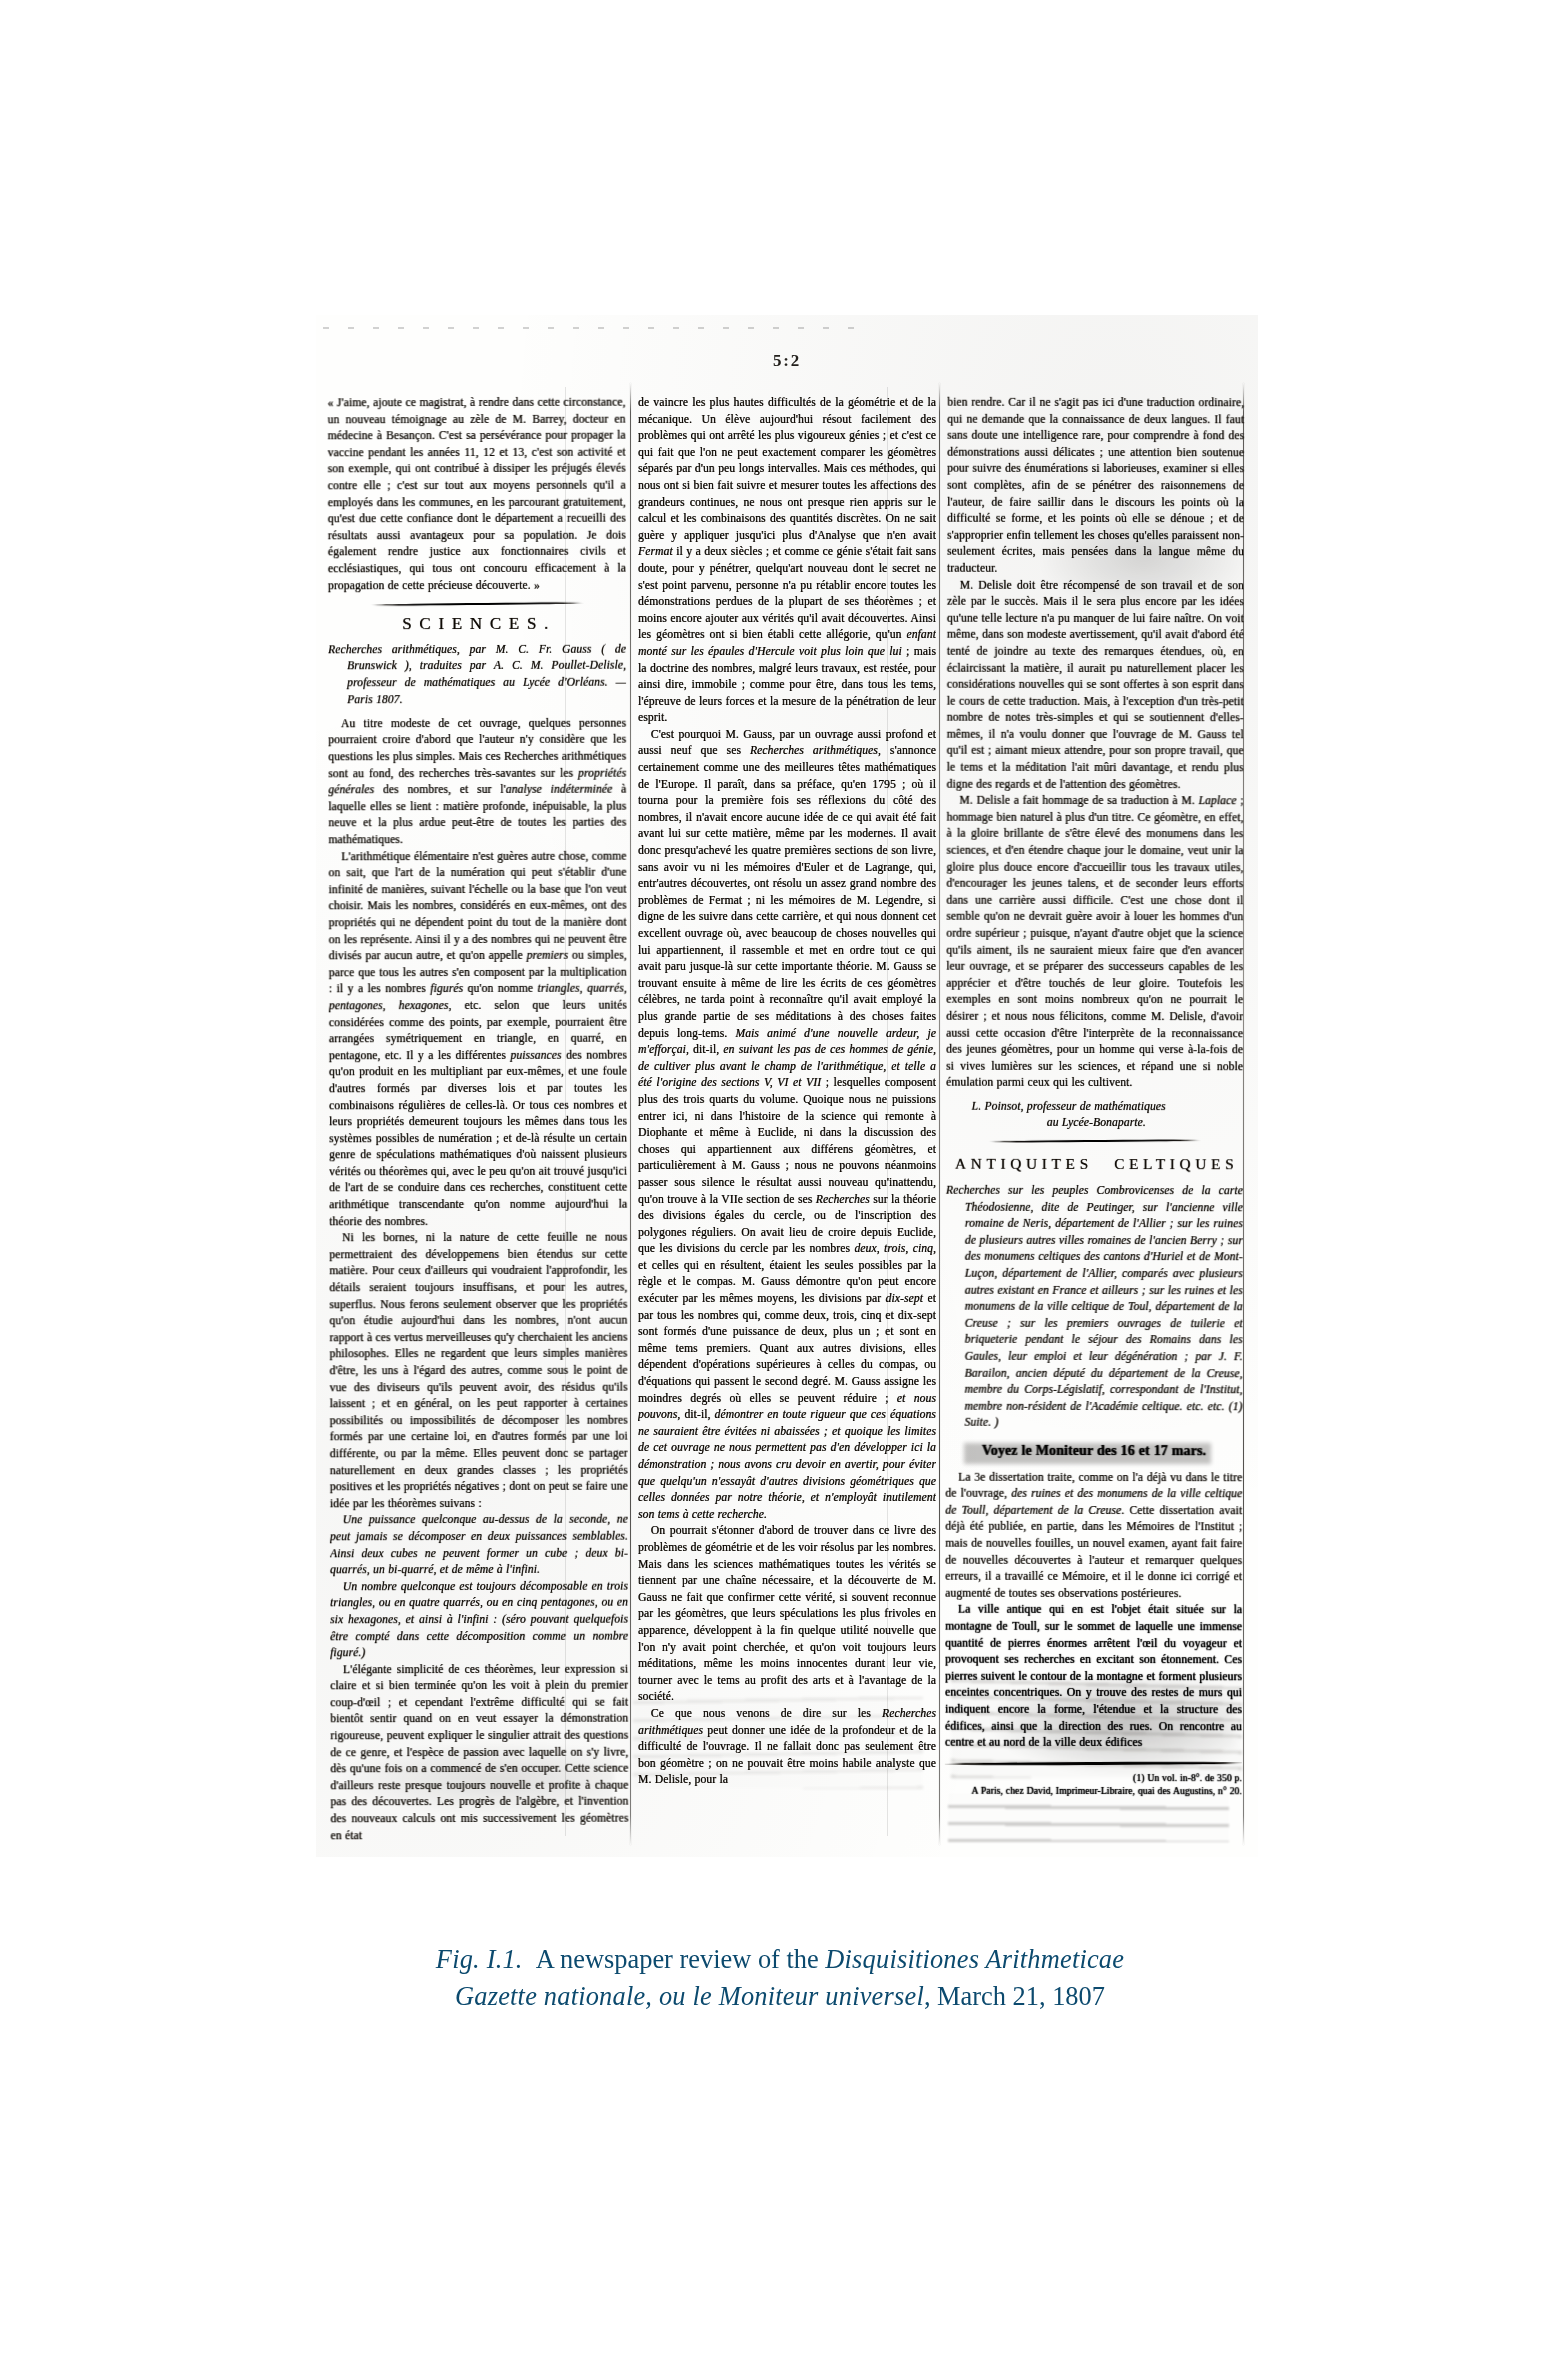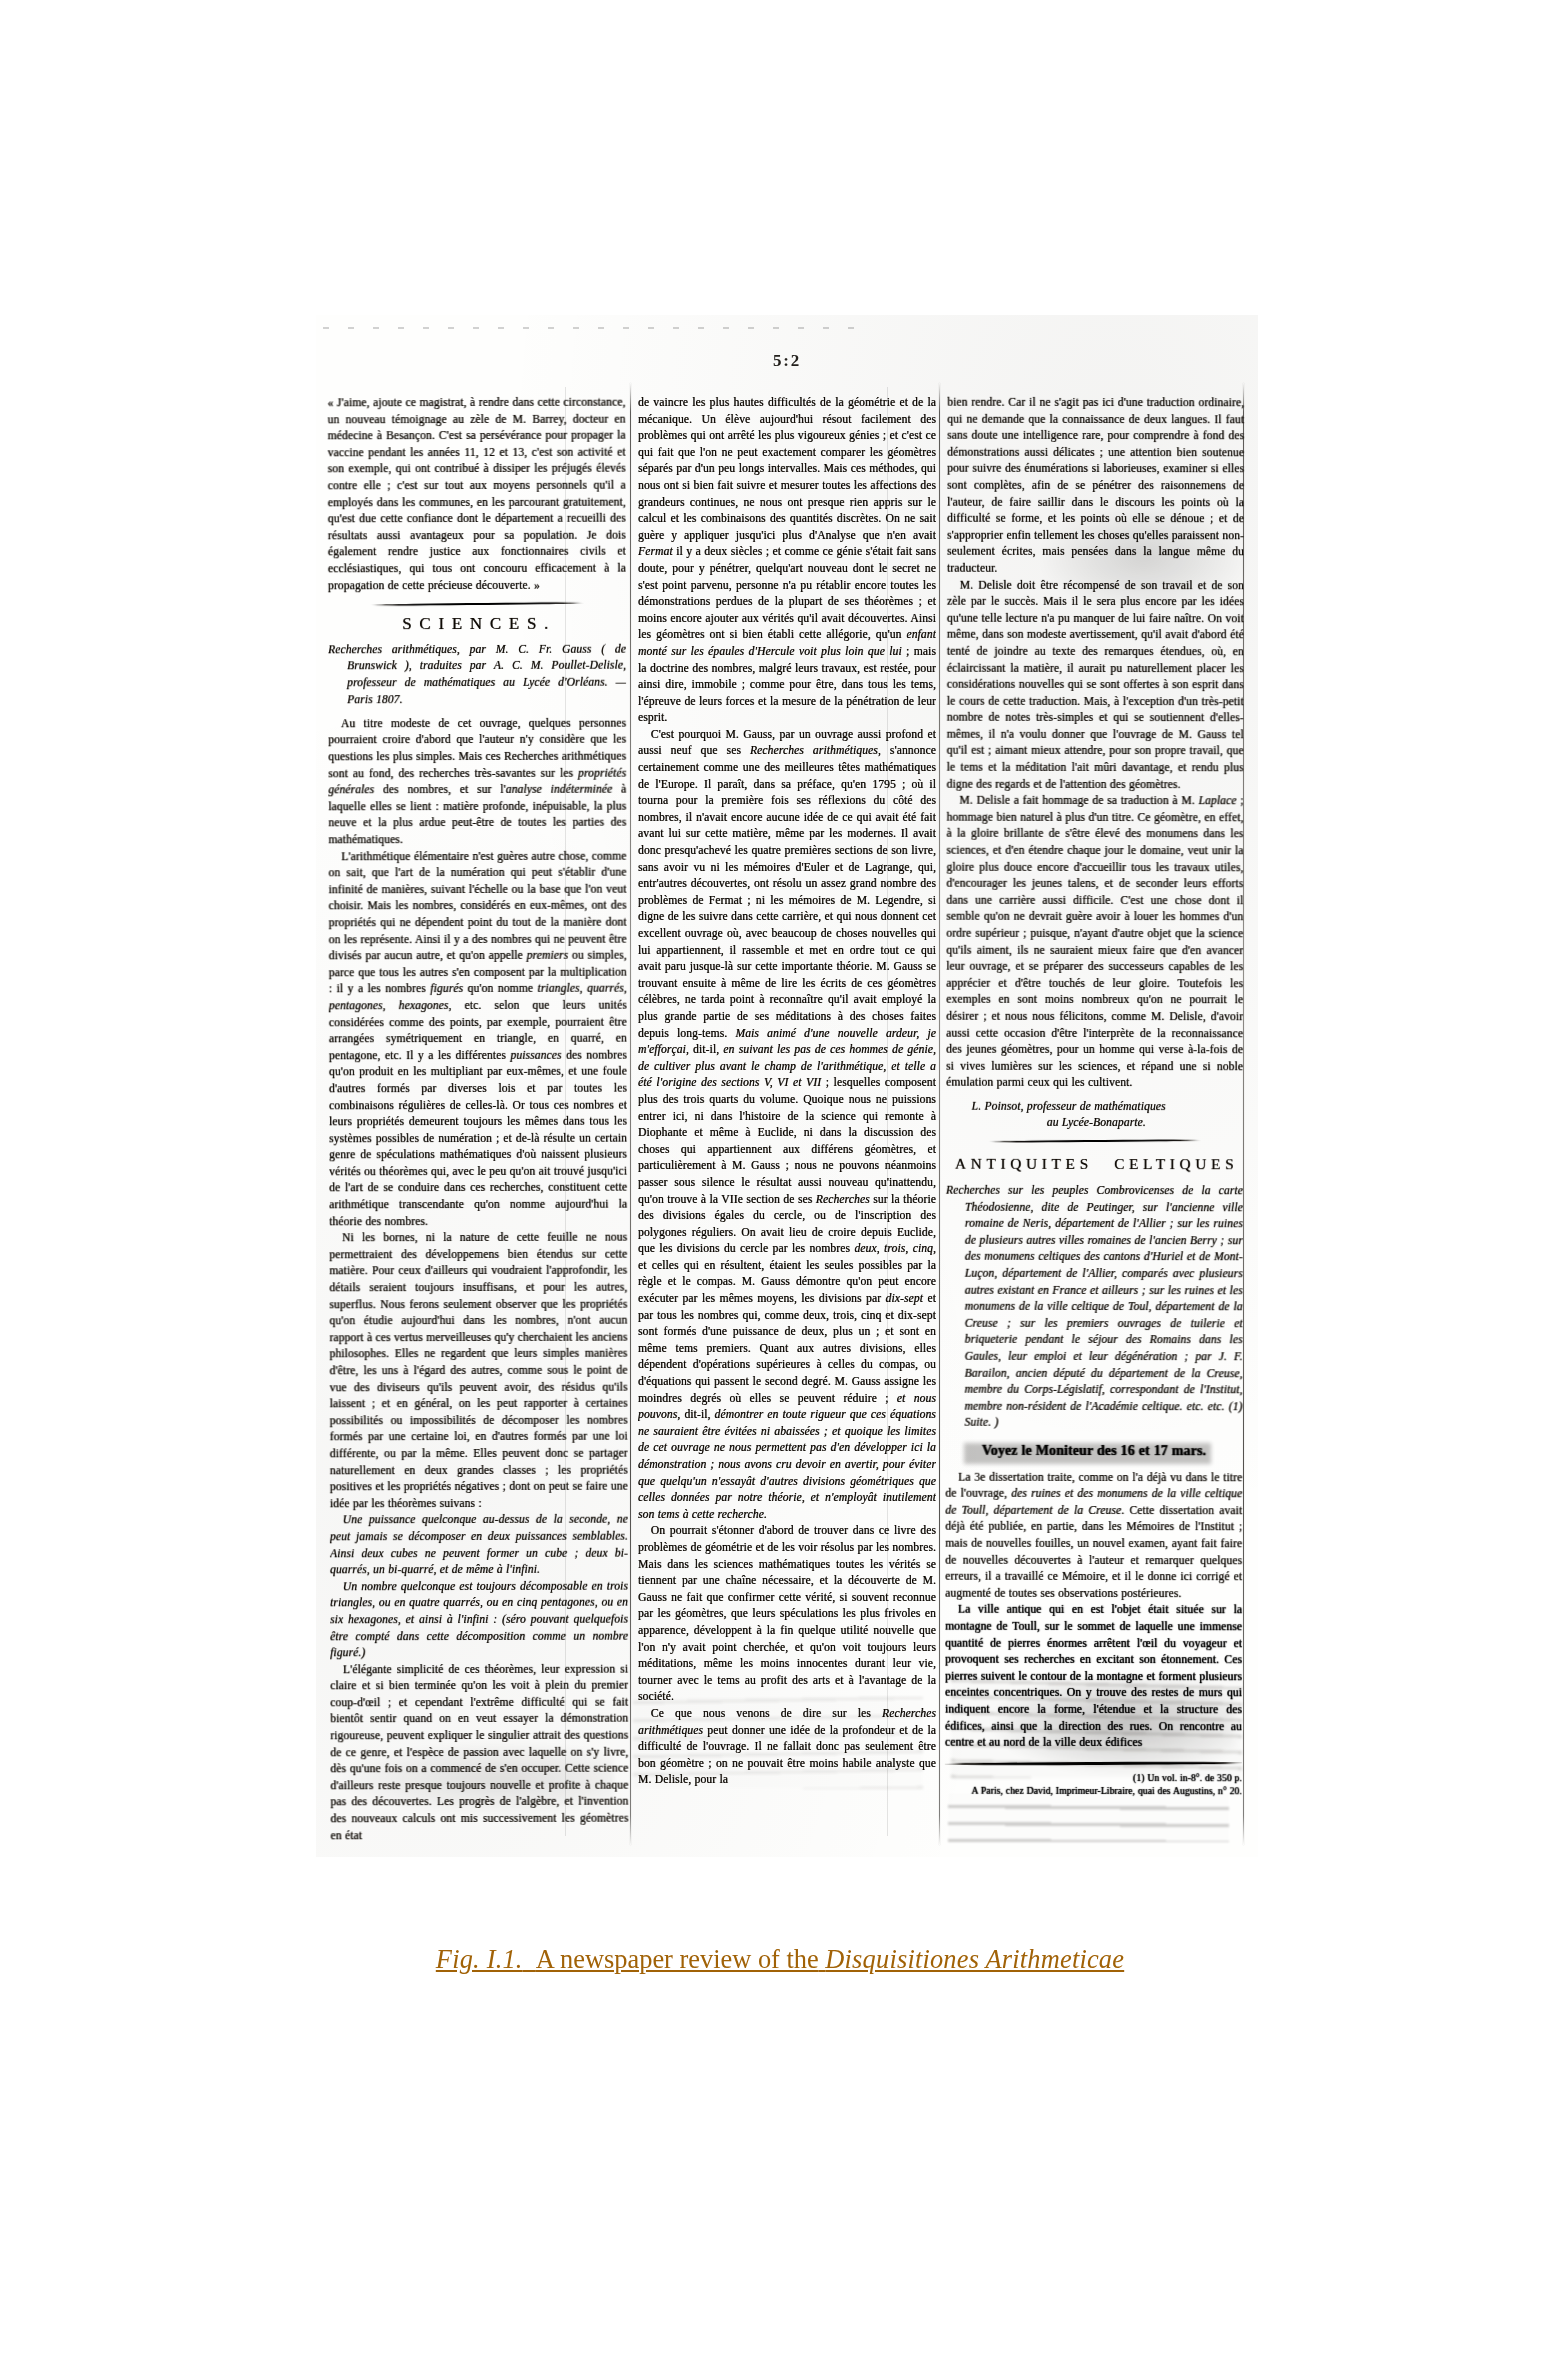--- a/index.html
+++ b/index.html
@@ -54,21 +54,21 @@
   .s3{left:648px;top:1128px;width:247px;height:20.5px;opacity:.3;filter:blur(2.1px);background:rgba(10,8,5,0.8);}
   .s4{left:317px;top:1382px;width:290px;height:92px;opacity:.26;filter:blur(1.7px);
         background:repeating-linear-gradient(-1deg, rgba(22,17,12,0.35) 0 2.6px, rgba(22,17,12,0.03) 2.6px 18px);}
   .s5{left:12.8px;top:1425px;width:285px;height:78px;opacity:.2;filter:blur(2.6px);
         background:radial-gradient(ellipse at 60% 50%, rgba(15,12,9,0.55), transparent 70%);}
   .s6{left:632px;top:1478px;width:281px;height:49px;opacity:.4;filter:blur(1.3px);
         background:repeating-linear-gradient(0.5deg, rgba(18,14,10,0.5) 0 3.4px, rgba(18,14,10,0.02) 3.4px 17px);}
   .s7{left:726px;top:189px;width:203px;height:107px;opacity:.13;filter:blur(6px);
         background:radial-gradient(ellipse, #000, transparent 75%);}
   #caption{position:absolute;left:0;top:1941px;width:1560px;text-align:center;
-        color:#a16207;font-size:26.4px;line-height:37px;text-decoration:underline;}
+        color:#0c4a6e;font-size:26.4px;line-height:37px;}
   #caption i{letter-spacing:0.2px;}
 </style>
 </head>
 <body>
 
 <div id="page">
   <div id="scan">
     <div class="topdash"></div>
     <div id="pagenum">5:2</div>
 
@@ -121,15 +121,16 @@
     <div class="smudge s5"></div>
     <div class="smudge s4"></div>
     <div class="smudge s3"></div>
     <div class="smudge s1"></div>
     <div class="smudge s2"></div>
     <div class="smudge s6"></div>
   </div>
 
   <div id="caption">
     <div><i>Fig. I.1.</i>&nbsp;&nbsp;<span>A newspaper review of the</span> <i>Disquisitiones Arithmeticae</i></div>
+    <div><i>Gazette nationale, ou le Moniteur universel</i><span>, March 21, 1807</span></div>
   </div>
 </div>
 
 
 </body></html>

